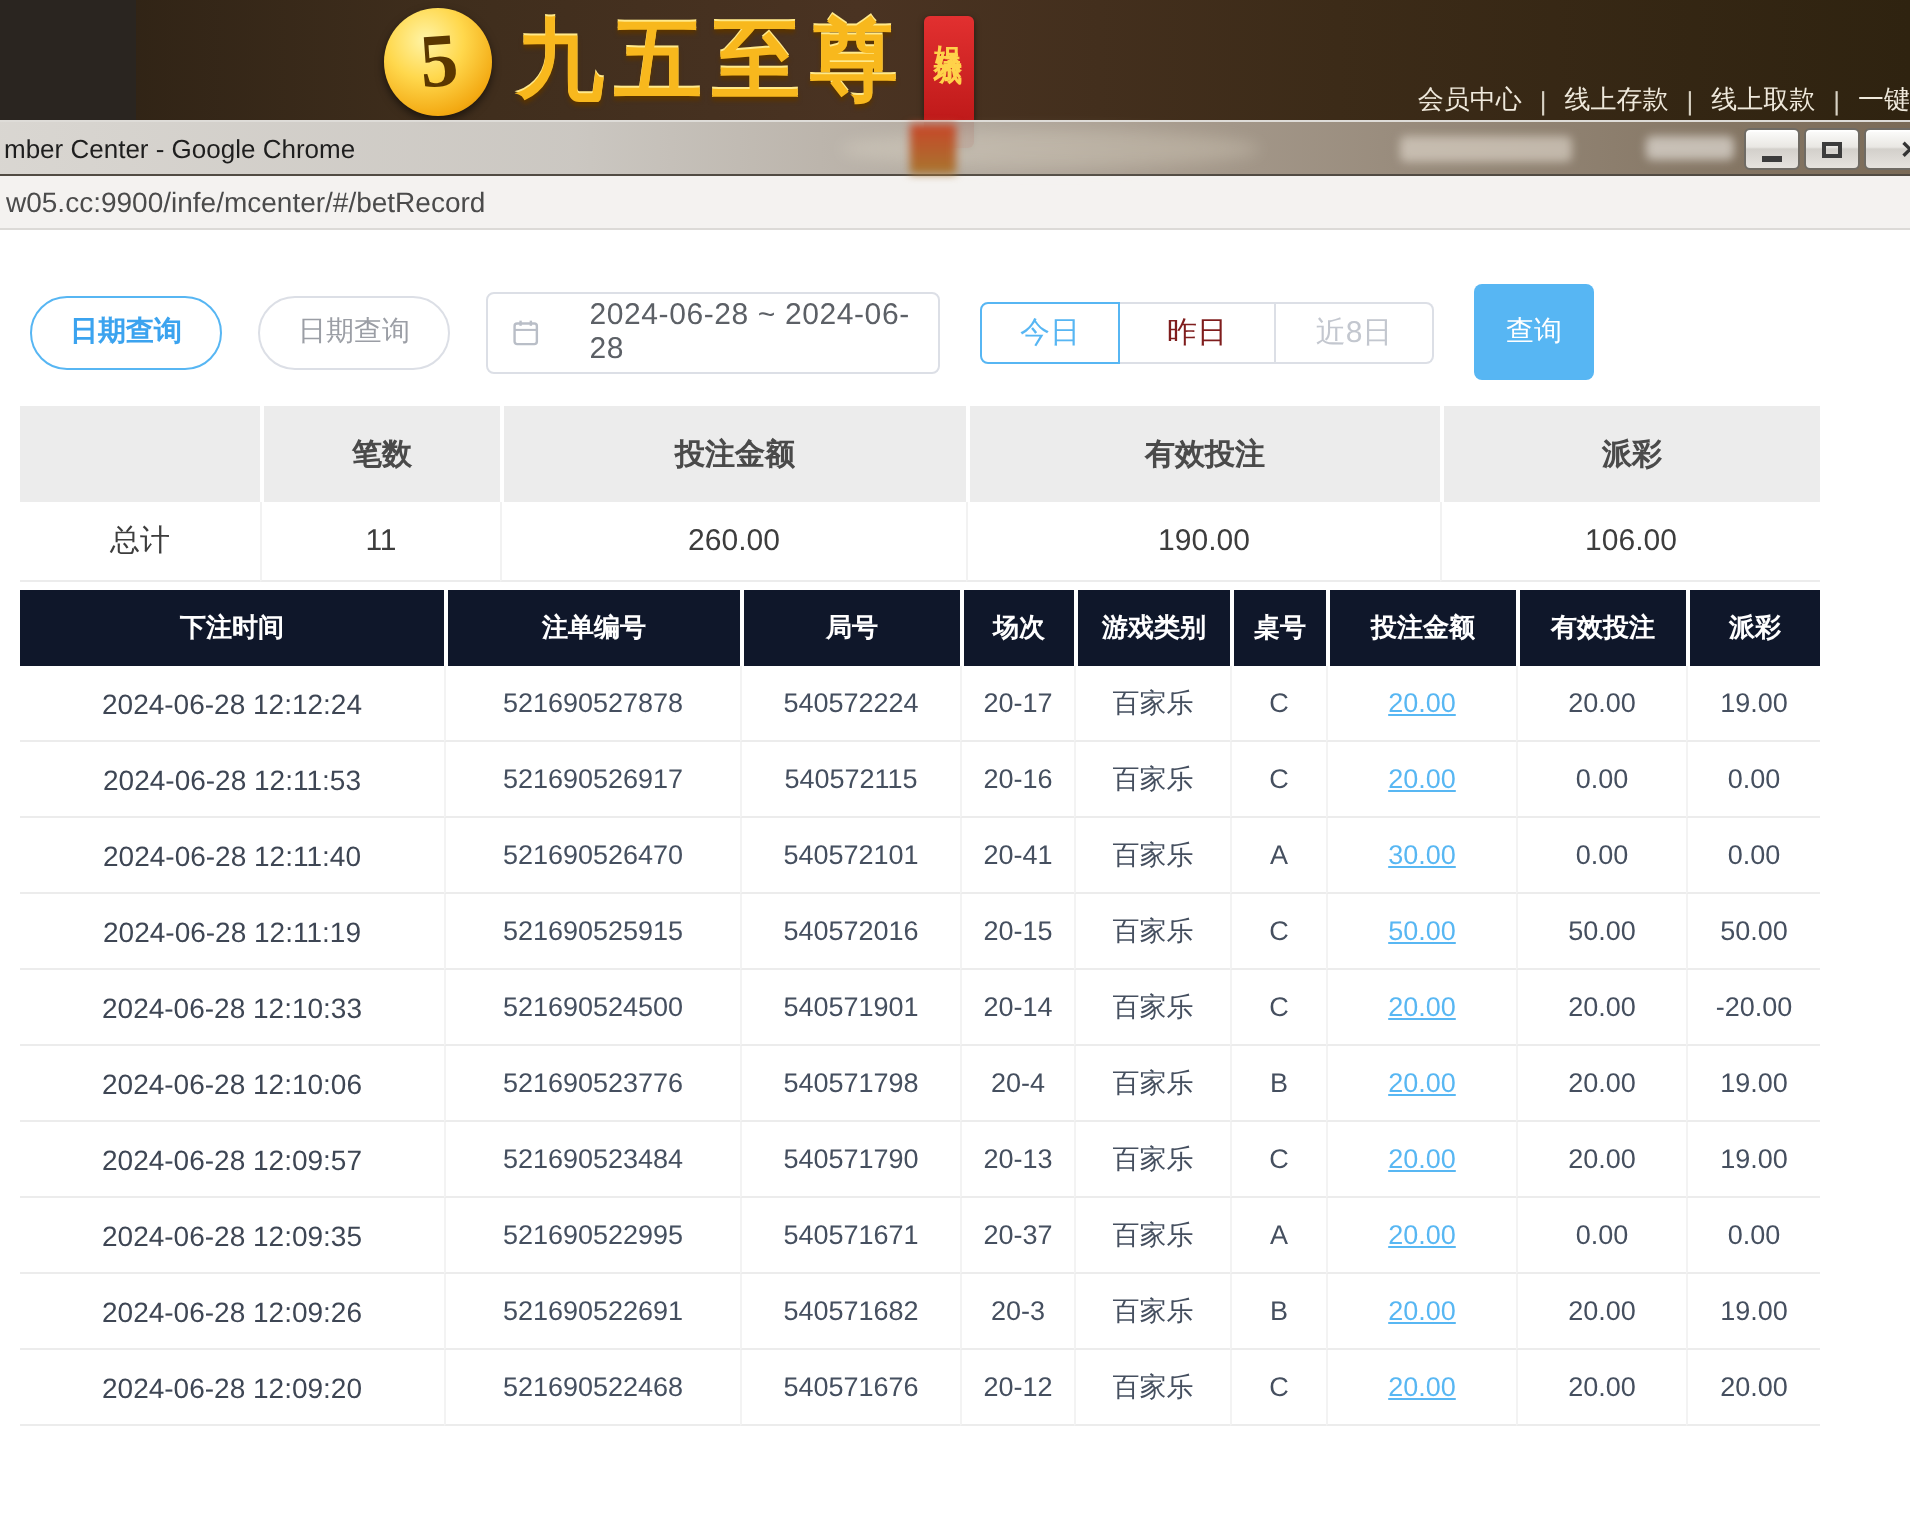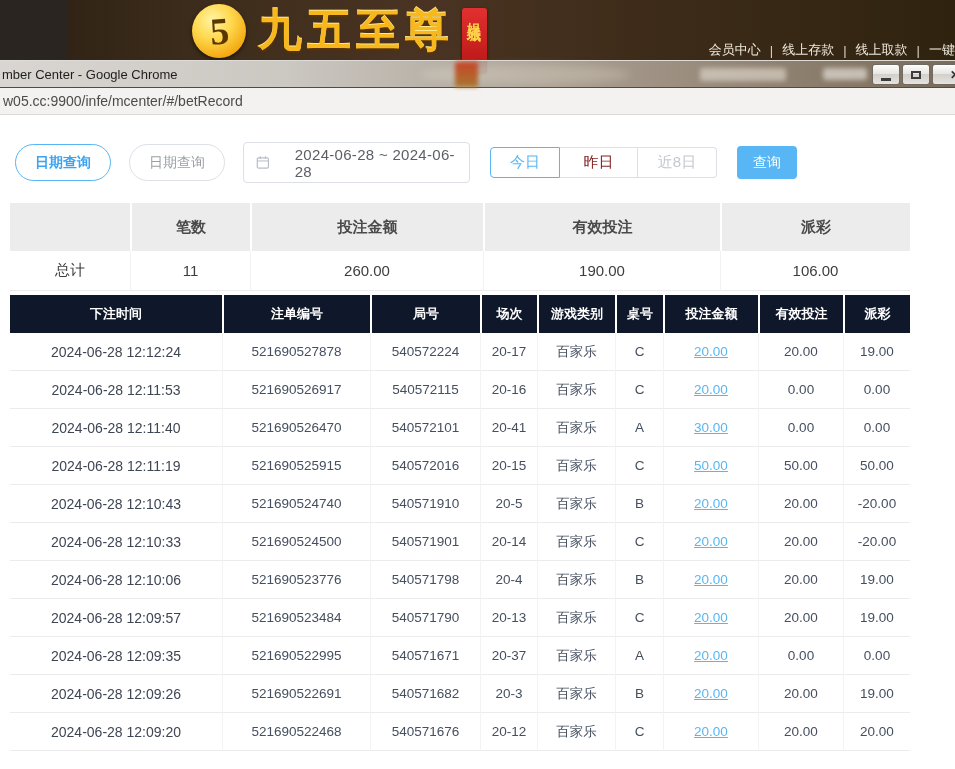--- a/index.html
+++ b/index.html
@@ -68,21 +68,21 @@
   .pill.inactive { border:1px solid #dcdfe6; color:#9b9ea5; margin-left:18px; }
   .date-input { margin-left:18px; width:227px; height:41px; border:1px solid #dcdfe6; border-radius:4px;
     display:flex; align-items:center; padding:0 12px; cursor:pointer; background:#fff; }
   .date-text { margin-left:25px; font-size:15px; color:#5c6066; letter-spacing:.3px; }
   .btn-group { margin-left:20px; display:flex; }
   .qbtn { height:31px; background:#fff; border:1px solid #dcdfe6; font-size:15px; cursor:pointer;
     display:flex; align-items:center; justify-content:center; }
   .qbtn.today { width:70px; border:1px solid #57b6f3; color:#57b6f3; border-radius:4px 0 0 4px; }
   .qbtn.yesterday { width:78px; border-left:none; color:#7f1d1d; }
   .qbtn.last8 { width:79px; border-left:none; color:#c3c7cf; border-radius:0 4px 4px 0; }
-  .search-btn { margin-left:20px; width:60px; height:33px; background:#57b6f3; color:#fff;
+  .search-btn { margin-left:20px; width:60px; height:48px; background:#57b6f3; color:#fff;
     font-size:14px; border:none; border-radius:4px; cursor:pointer; }
 
   
   table { border-collapse:separate; border-spacing:0; table-layout:fixed; }
   .summary { position:absolute; top:88px; left:10px; width:900px; font-size:15px; }
   .summary th { background:#ececec; color:#4a4a4a; font-weight:bold; height:48px;
     border-left:2px solid #fff; text-align:center; }
   .summary th:first-child { border-left:none; }
   .summary td { height:40px; text-align:center; color:#3d3d3d; background:#fff;
     border-bottom:1px solid #ececec; border-left:1px solid #f2f2f2; }
@@ -257,31 +257,20 @@
       <td>521690525915</td>
       <td>540572016</td>
       <td>20-15</td>
       <td>百家乐</td>
       <td>C</td>
       <td><a class="amount-link">50.00</a></td>
       <td>50.00</td>
       <td>50.00</td>
     </tr>
         <tr>
-      <td>2024-06-28 12:10:43</td>
-      <td>521690524740</td>
-      <td>540571910</td>
-      <td>20-5</td>
-      <td>百家乐</td>
-      <td>B</td>
-      <td><a class="amount-link">20.00</a></td>
-      <td>20.00</td>
-      <td class="neg">-20.00</td>
-    </tr>
-        <tr>
       <td>2024-06-28 12:10:33</td>
       <td>521690524500</td>
       <td>540571901</td>
       <td>20-14</td>
       <td>百家乐</td>
       <td>C</td>
       <td><a class="amount-link">20.00</a></td>
       <td>20.00</td>
       <td class="neg">-20.00</td>
     </tr>

